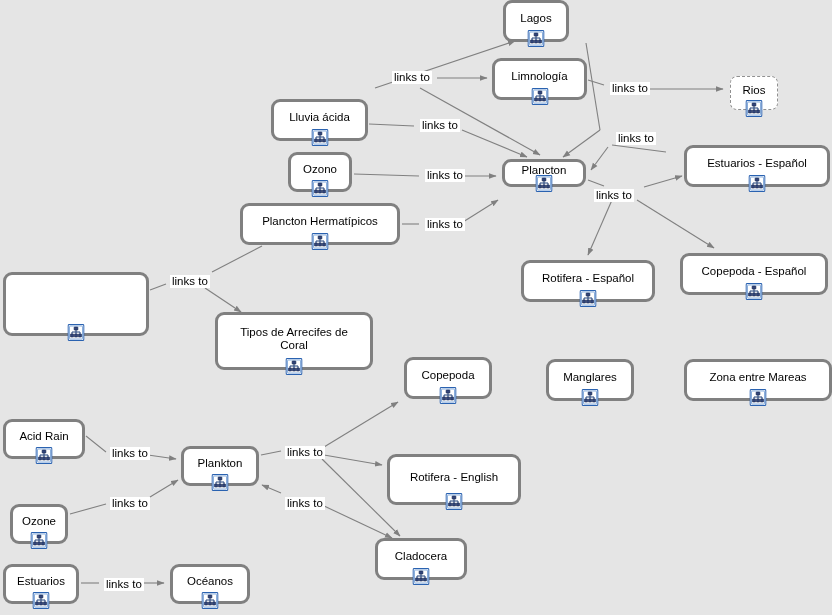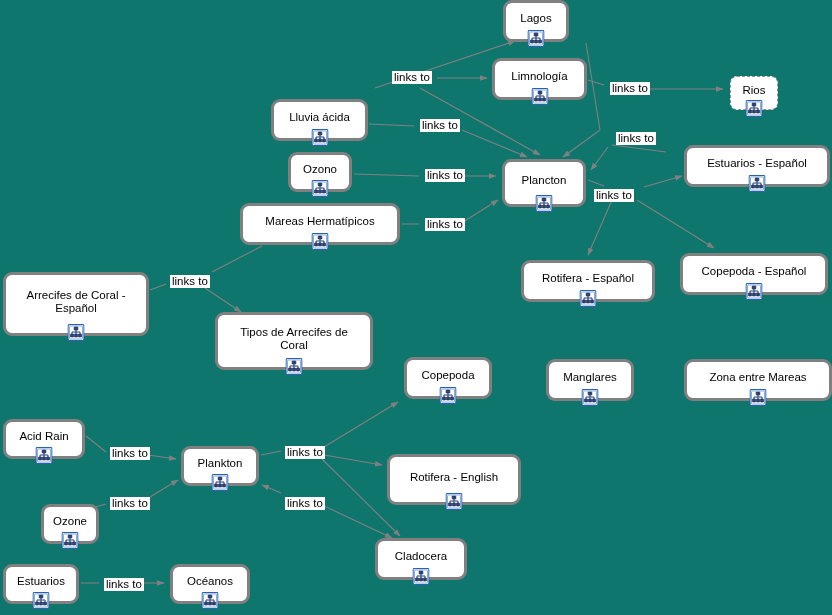--- a/index.html
+++ b/index.html
@@ -7,21 +7,21 @@
     padding: 0;
     background: #ffffff;
   }
   body {
     font-family: "Liberation Sans", sans-serif;
   }
   #canvas {
     position: relative;
     width: 832px;
     height: 615px;
-    background: #0f766e;
+    background: #e5e5e5;
     overflow: hidden;
   }
   #edge-layer {
     position: absolute;
     left: 0;
     top: 0;
     width: 832px;
     height: 615px;
     pointer-events: none;
   }
@@ -173,21 +173,21 @@
         <span class="node-icon"><svg viewBox="0 0 17 17" width="17" height="17" aria-hidden="true">
             <rect x="0.5" y="0.5" width="16" height="16" rx="1.5" fill="#e8eef7" stroke="#2a62b0" stroke-width="1.2"></rect>
             <rect x="2" y="2" width="13" height="13" rx="1" fill="#ffffff" stroke="#5b8fd0" stroke-width="0.7"></rect>
             <path d="M8.5 6 L8.5 8 M4.5 8 L12.5 8 M4.5 8 L4.5 10 M8.5 8 L8.5 10 M12.5 8 L12.5 10" stroke="#1f3f77" stroke-width="1" fill="none"></path>
             <rect x="6.6" y="3" width="3.8" height="3" rx="0.5" fill="#32457a" stroke="#16264d" stroke-width="0.6"></rect>
             <rect x="2.9" y="10" width="3.3" height="3" rx="0.5" fill="#32457a" stroke="#16264d" stroke-width="0.6"></rect>
             <rect x="6.85" y="10" width="3.3" height="3" rx="0.5" fill="#32457a" stroke="#16264d" stroke-width="0.6"></rect>
             <rect x="10.8" y="10" width="3.3" height="3" rx="0.5" fill="#32457a" stroke="#16264d" stroke-width="0.6"></rect>
           </svg></span>
       </div>
-      <div class="node" style="left: 502px; top: 159px; width: 84px; height: 48px;">
+      <div class="node" style="left: 502px; top: 159px; width: 84px; height: 28px;">
         <span class="label">Plancton</span>
         <span class="node-icon"><svg viewBox="0 0 17 17" width="17" height="17" aria-hidden="true">
             <rect x="0.5" y="0.5" width="16" height="16" rx="1.5" fill="#e8eef7" stroke="#2a62b0" stroke-width="1.2"></rect>
             <rect x="2" y="2" width="13" height="13" rx="1" fill="#ffffff" stroke="#5b8fd0" stroke-width="0.7"></rect>
             <path d="M8.5 6 L8.5 8 M4.5 8 L12.5 8 M4.5 8 L4.5 10 M8.5 8 L8.5 10 M12.5 8 L12.5 10" stroke="#1f3f77" stroke-width="1" fill="none"></path>
             <rect x="6.6" y="3" width="3.8" height="3" rx="0.5" fill="#32457a" stroke="#16264d" stroke-width="0.6"></rect>
             <rect x="2.9" y="10" width="3.3" height="3" rx="0.5" fill="#32457a" stroke="#16264d" stroke-width="0.6"></rect>
             <rect x="6.85" y="10" width="3.3" height="3" rx="0.5" fill="#32457a" stroke="#16264d" stroke-width="0.6"></rect>
             <rect x="10.8" y="10" width="3.3" height="3" rx="0.5" fill="#32457a" stroke="#16264d" stroke-width="0.6"></rect>
           </svg></span>
@@ -198,34 +198,32 @@
             <rect x="0.5" y="0.5" width="16" height="16" rx="1.5" fill="#e8eef7" stroke="#2a62b0" stroke-width="1.2"></rect>
             <rect x="2" y="2" width="13" height="13" rx="1" fill="#ffffff" stroke="#5b8fd0" stroke-width="0.7"></rect>
             <path d="M8.5 6 L8.5 8 M4.5 8 L12.5 8 M4.5 8 L4.5 10 M8.5 8 L8.5 10 M12.5 8 L12.5 10" stroke="#1f3f77" stroke-width="1" fill="none"></path>
             <rect x="6.6" y="3" width="3.8" height="3" rx="0.5" fill="#32457a" stroke="#16264d" stroke-width="0.6"></rect>
             <rect x="2.9" y="10" width="3.3" height="3" rx="0.5" fill="#32457a" stroke="#16264d" stroke-width="0.6"></rect>
             <rect x="6.85" y="10" width="3.3" height="3" rx="0.5" fill="#32457a" stroke="#16264d" stroke-width="0.6"></rect>
             <rect x="10.8" y="10" width="3.3" height="3" rx="0.5" fill="#32457a" stroke="#16264d" stroke-width="0.6"></rect>
           </svg></span>
       </div>
       <div class="node" style="left: 240px; top: 203px; width: 160px; height: 42px;">
-        <span class="label">Mareas Hermatípicos</span>
+        <span class="label">Plancton Hermatípicos</span>
         <span class="node-icon"><svg viewBox="0 0 17 17" width="17" height="17" aria-hidden="true">
             <rect x="0.5" y="0.5" width="16" height="16" rx="1.5" fill="#e8eef7" stroke="#2a62b0" stroke-width="1.2"></rect>
             <rect x="2" y="2" width="13" height="13" rx="1" fill="#ffffff" stroke="#5b8fd0" stroke-width="0.7"></rect>
             <path d="M8.5 6 L8.5 8 M4.5 8 L12.5 8 M4.5 8 L4.5 10 M8.5 8 L8.5 10 M12.5 8 L12.5 10" stroke="#1f3f77" stroke-width="1" fill="none"></path>
             <rect x="6.6" y="3" width="3.8" height="3" rx="0.5" fill="#32457a" stroke="#16264d" stroke-width="0.6"></rect>
             <rect x="2.9" y="10" width="3.3" height="3" rx="0.5" fill="#32457a" stroke="#16264d" stroke-width="0.6"></rect>
             <rect x="6.85" y="10" width="3.3" height="3" rx="0.5" fill="#32457a" stroke="#16264d" stroke-width="0.6"></rect>
             <rect x="10.8" y="10" width="3.3" height="3" rx="0.5" fill="#32457a" stroke="#16264d" stroke-width="0.6"></rect>
           </svg></span>
       </div>
       <div class="node" style="left: 3px; top: 272px; width: 146px; height: 64px;">
-        <span class="label">Arrecifes de Coral -
-Español</span>
         <span class="node-icon"><svg viewBox="0 0 17 17" width="17" height="17" aria-hidden="true">
             <rect x="0.5" y="0.5" width="16" height="16" rx="1.5" fill="#e8eef7" stroke="#2a62b0" stroke-width="1.2"></rect>
             <rect x="2" y="2" width="13" height="13" rx="1" fill="#ffffff" stroke="#5b8fd0" stroke-width="0.7"></rect>
             <path d="M8.5 6 L8.5 8 M4.5 8 L12.5 8 M4.5 8 L4.5 10 M8.5 8 L8.5 10 M12.5 8 L12.5 10" stroke="#1f3f77" stroke-width="1" fill="none"></path>
             <rect x="6.6" y="3" width="3.8" height="3" rx="0.5" fill="#32457a" stroke="#16264d" stroke-width="0.6"></rect>
             <rect x="2.9" y="10" width="3.3" height="3" rx="0.5" fill="#32457a" stroke="#16264d" stroke-width="0.6"></rect>
             <rect x="6.85" y="10" width="3.3" height="3" rx="0.5" fill="#32457a" stroke="#16264d" stroke-width="0.6"></rect>
             <rect x="10.8" y="10" width="3.3" height="3" rx="0.5" fill="#32457a" stroke="#16264d" stroke-width="0.6"></rect>
           </svg></span>
       </div>
@@ -331,21 +329,21 @@
         <span class="node-icon"><svg viewBox="0 0 17 17" width="17" height="17" aria-hidden="true">
             <rect x="0.5" y="0.5" width="16" height="16" rx="1.5" fill="#e8eef7" stroke="#2a62b0" stroke-width="1.2"></rect>
             <rect x="2" y="2" width="13" height="13" rx="1" fill="#ffffff" stroke="#5b8fd0" stroke-width="0.7"></rect>
             <path d="M8.5 6 L8.5 8 M4.5 8 L12.5 8 M4.5 8 L4.5 10 M8.5 8 L8.5 10 M12.5 8 L12.5 10" stroke="#1f3f77" stroke-width="1" fill="none"></path>
             <rect x="6.6" y="3" width="3.8" height="3" rx="0.5" fill="#32457a" stroke="#16264d" stroke-width="0.6"></rect>
             <rect x="2.9" y="10" width="3.3" height="3" rx="0.5" fill="#32457a" stroke="#16264d" stroke-width="0.6"></rect>
             <rect x="6.85" y="10" width="3.3" height="3" rx="0.5" fill="#32457a" stroke="#16264d" stroke-width="0.6"></rect>
             <rect x="10.8" y="10" width="3.3" height="3" rx="0.5" fill="#32457a" stroke="#16264d" stroke-width="0.6"></rect>
           </svg></span>
       </div>
-      <div class="node" style="left: 10px; top: 504px; width: 58px; height: 40px; margin-left: 31px;">
+      <div class="node" style="left: 10px; top: 504px; width: 58px; height: 40px;">
         <span class="label">Ozone</span>
         <span class="node-icon"><svg viewBox="0 0 17 17" width="17" height="17" aria-hidden="true">
             <rect x="0.5" y="0.5" width="16" height="16" rx="1.5" fill="#e8eef7" stroke="#2a62b0" stroke-width="1.2"></rect>
             <rect x="2" y="2" width="13" height="13" rx="1" fill="#ffffff" stroke="#5b8fd0" stroke-width="0.7"></rect>
             <path d="M8.5 6 L8.5 8 M4.5 8 L12.5 8 M4.5 8 L4.5 10 M8.5 8 L8.5 10 M12.5 8 L12.5 10" stroke="#1f3f77" stroke-width="1" fill="none"></path>
             <rect x="6.6" y="3" width="3.8" height="3" rx="0.5" fill="#32457a" stroke="#16264d" stroke-width="0.6"></rect>
             <rect x="2.9" y="10" width="3.3" height="3" rx="0.5" fill="#32457a" stroke="#16264d" stroke-width="0.6"></rect>
             <rect x="6.85" y="10" width="3.3" height="3" rx="0.5" fill="#32457a" stroke="#16264d" stroke-width="0.6"></rect>
             <rect x="10.8" y="10" width="3.3" height="3" rx="0.5" fill="#32457a" stroke="#16264d" stroke-width="0.6"></rect>
           </svg></span>

